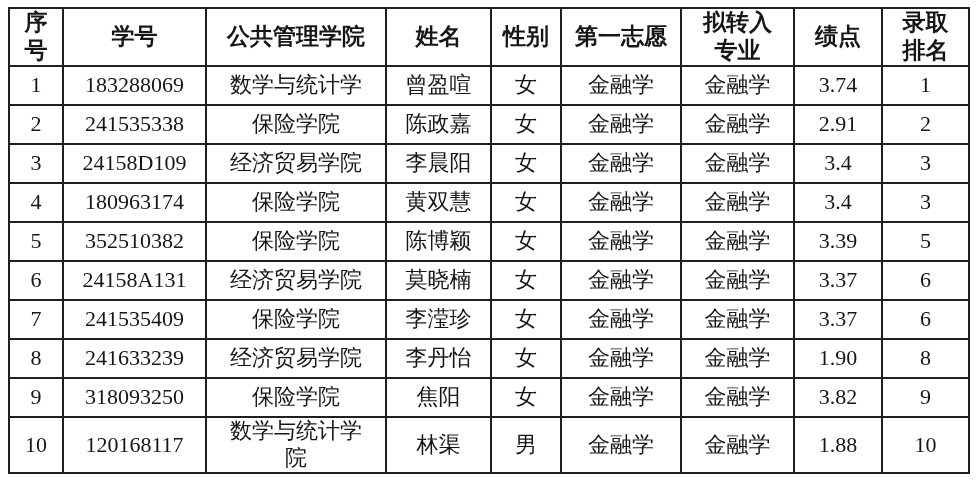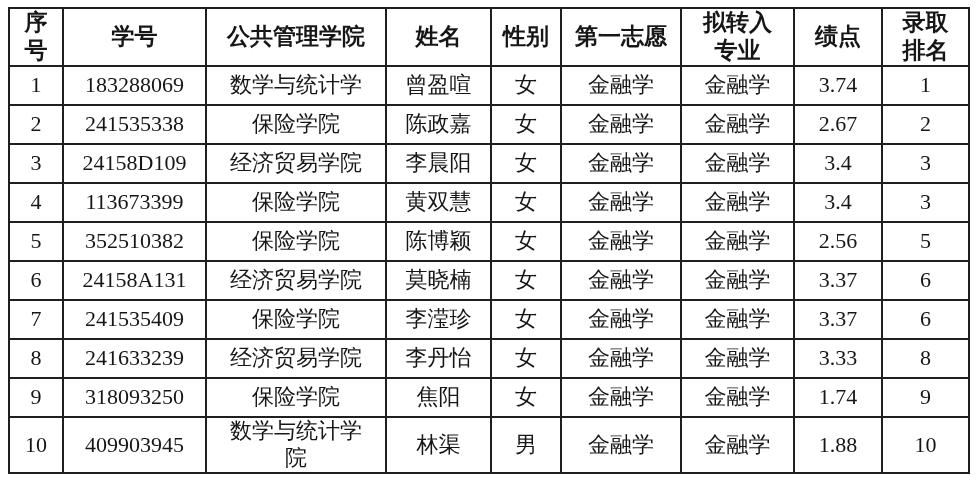--- a/index.html
+++ b/index.html
@@ -86,54 +86,54 @@
       <td>1</td>
     </tr>
     <tr>
       <td>2</td>
       <td>241535338</td>
       <td>保险学院</td>
       <td>陈政嘉</td>
       <td>女</td>
       <td>金融学</td>
       <td>金融学</td>
-      <td>2.67</td>
+      <td>2.91</td>
       <td>2</td>
     </tr>
     <tr>
       <td>3</td>
       <td>24158D109</td>
       <td>经济贸易学院</td>
       <td>李晨阳</td>
       <td>女</td>
       <td>金融学</td>
       <td>金融学</td>
       <td>3.4</td>
       <td>3</td>
     </tr>
     <tr>
       <td>4</td>
-      <td>113673399</td>
+      <td>180963174</td>
       <td>保险学院</td>
       <td>黄双慧</td>
       <td>女</td>
       <td>金融学</td>
       <td>金融学</td>
       <td>3.4</td>
       <td>3</td>
     </tr>
     <tr>
       <td>5</td>
       <td>352510382</td>
       <td>保险学院</td>
       <td>陈博颖</td>
       <td>女</td>
       <td>金融学</td>
       <td>金融学</td>
-      <td>2.56</td>
+      <td>3.39</td>
       <td>5</td>
     </tr>
     <tr>
       <td>6</td>
       <td>24158A131</td>
       <td>经济贸易学院</td>
       <td>莫晓楠</td>
       <td>女</td>
       <td>金融学</td>
       <td>金融学</td>
@@ -152,37 +152,37 @@
       <td>6</td>
     </tr>
     <tr>
       <td>8</td>
       <td>241633239</td>
       <td>经济贸易学院</td>
       <td>李丹怡</td>
       <td>女</td>
       <td>金融学</td>
       <td>金融学</td>
-      <td>3.33</td>
+      <td>1.90</td>
       <td>8</td>
     </tr>
     <tr>
       <td>9</td>
       <td>318093250</td>
       <td>保险学院</td>
       <td>焦阳</td>
       <td>女</td>
       <td>金融学</td>
       <td>金融学</td>
-      <td>1.74</td>
+      <td>3.82</td>
       <td>9</td>
     </tr>
     <tr>
       <td>10</td>
-      <td>409903945</td>
+      <td>120168117</td>
       <td>数学与统计学
 院</td>
       <td>林渠</td>
       <td>男</td>
       <td>金融学</td>
       <td>金融学</td>
       <td>1.88</td>
       <td>10</td>
     </tr>
   </tbody>

